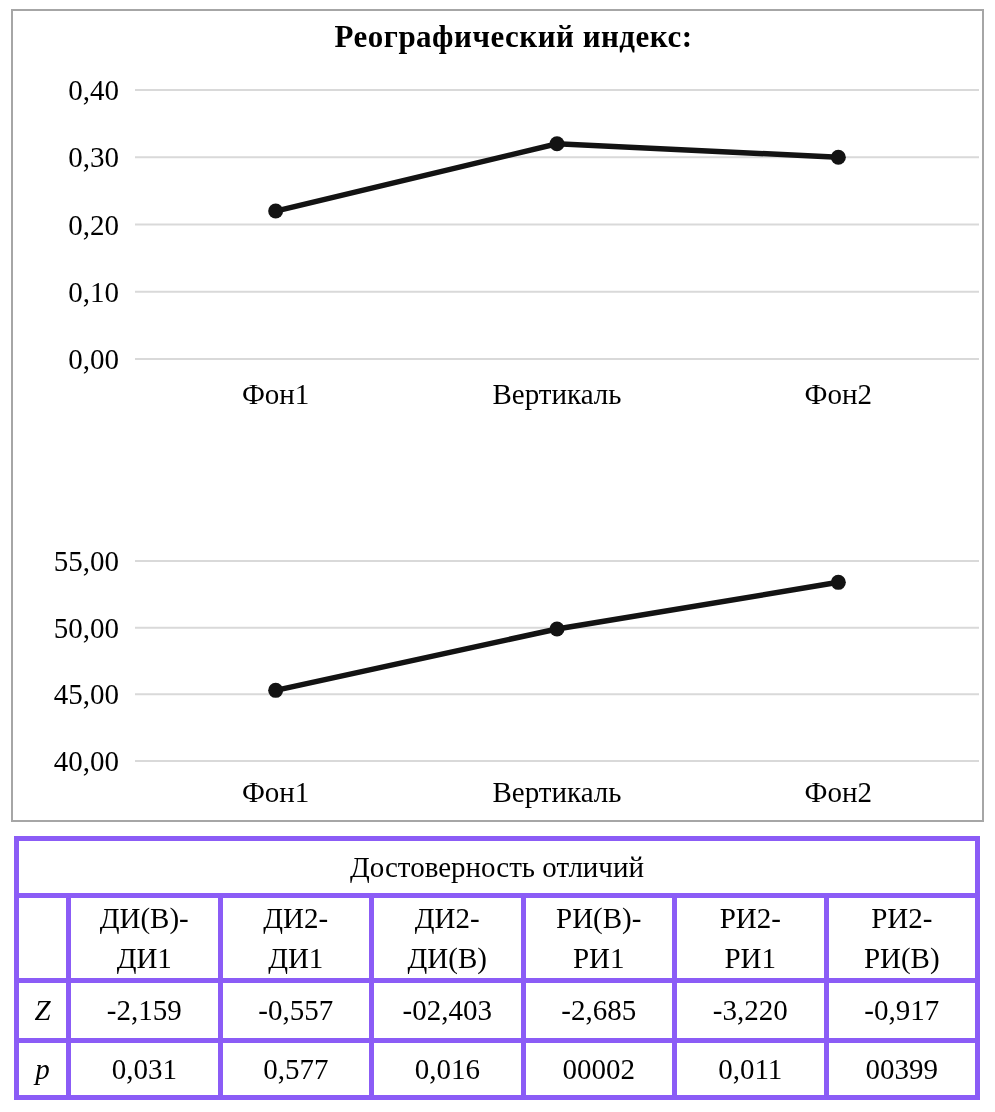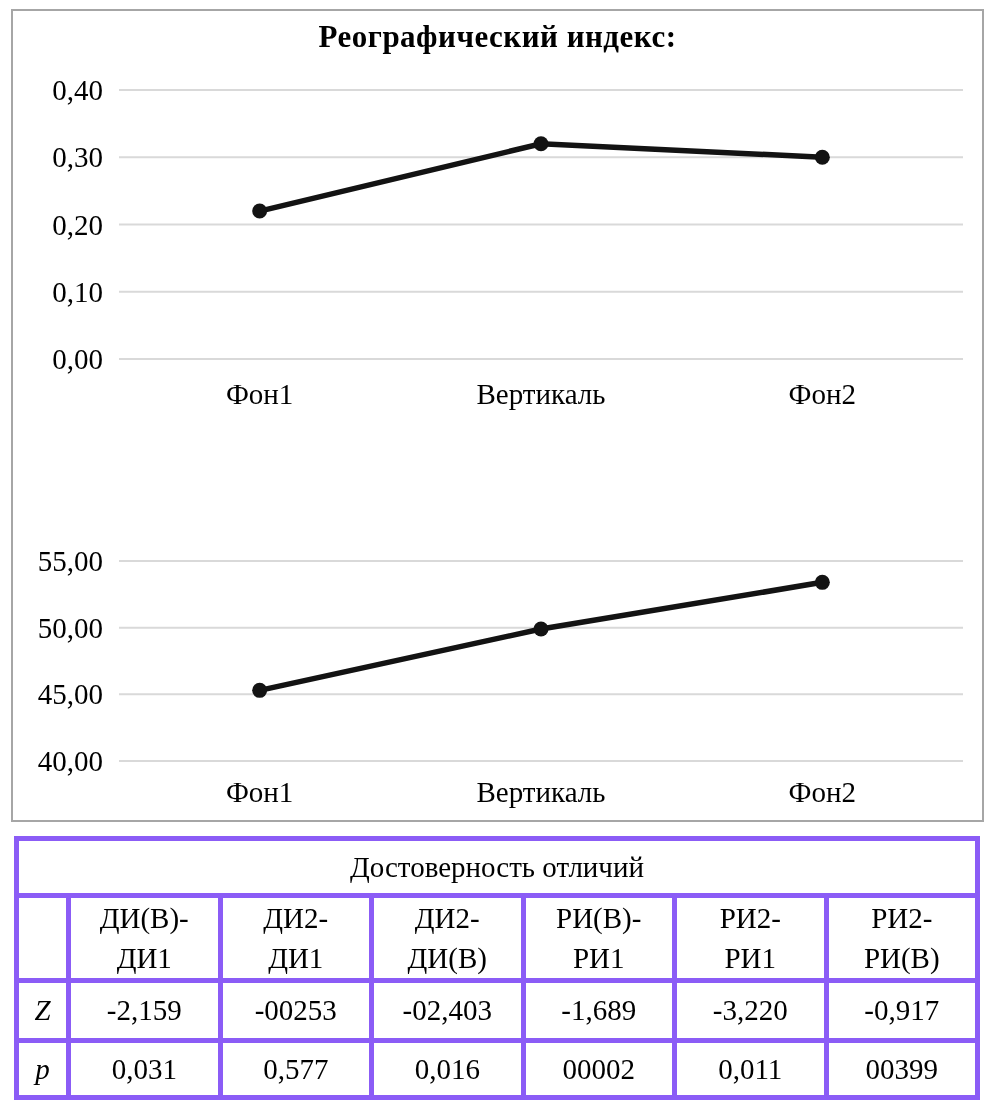--- a/index.html
+++ b/index.html
@@ -8,21 +8,21 @@
     width:995px; height:1112px;
     font-family:"Liberation Serif", serif;
     color:#000;
   }
   .page { position:relative; width:995px; height:1112px; background:#fff; overflow:hidden; }
 
   
   .charts-panel {
     position:absolute; left:11px; top:9px;
     width:973px; height:813px;
-    border:2px solid #a6a6a6; background:#fff;
+    border:2px solid #a6a6a6; background:#fff;padding-left:16px;
   }
   .chart { position:relative; width:969px; }
   .chart-0 { height:460px; }
   .chart-1 { height:349px; }
   .chart-title {
     position:absolute; left:0; width:100%;
     text-align:center; font-weight:bold; font-size:31px;
     font-family:"Liberation Serif", serif; letter-spacing:.5px;
   }
   .chart-0 .chart-title { top:8px; }
@@ -121,23 +121,23 @@
         <td><span>ДИ(В)-</span><br><span>ДИ1</span></td>
         <td><span>ДИ2-</span><br><span>ДИ1</span></td>
         <td><span>ДИ2-</span><br><span>ДИ(В)</span></td>
         <td><span>РИ(В)-</span><br><span>РИ1</span></td>
         <td><span>РИ2-</span><br><span>РИ1</span></td>
         <td><span>РИ2-</span><br><span>РИ(В)</span></td>
       </tr>
       <tr class="z-row">
         <th class="row-label">Z</th>
         <td>-2,159</td>
-        <td>-00253</td>
+        <td>-0,557</td>
         <td>-02,403</td>
-        <td>-1,689</td>
+        <td>-2,685</td>
         <td>-3,220</td>
         <td>-0,917</td>
       </tr>
       <tr class="p-row">
         <th class="row-label">p</th>
         <td>0,031</td>
         <td>0,577</td>
         <td>0,016</td>
         <td>00002</td>
         <td>0,011</td>

